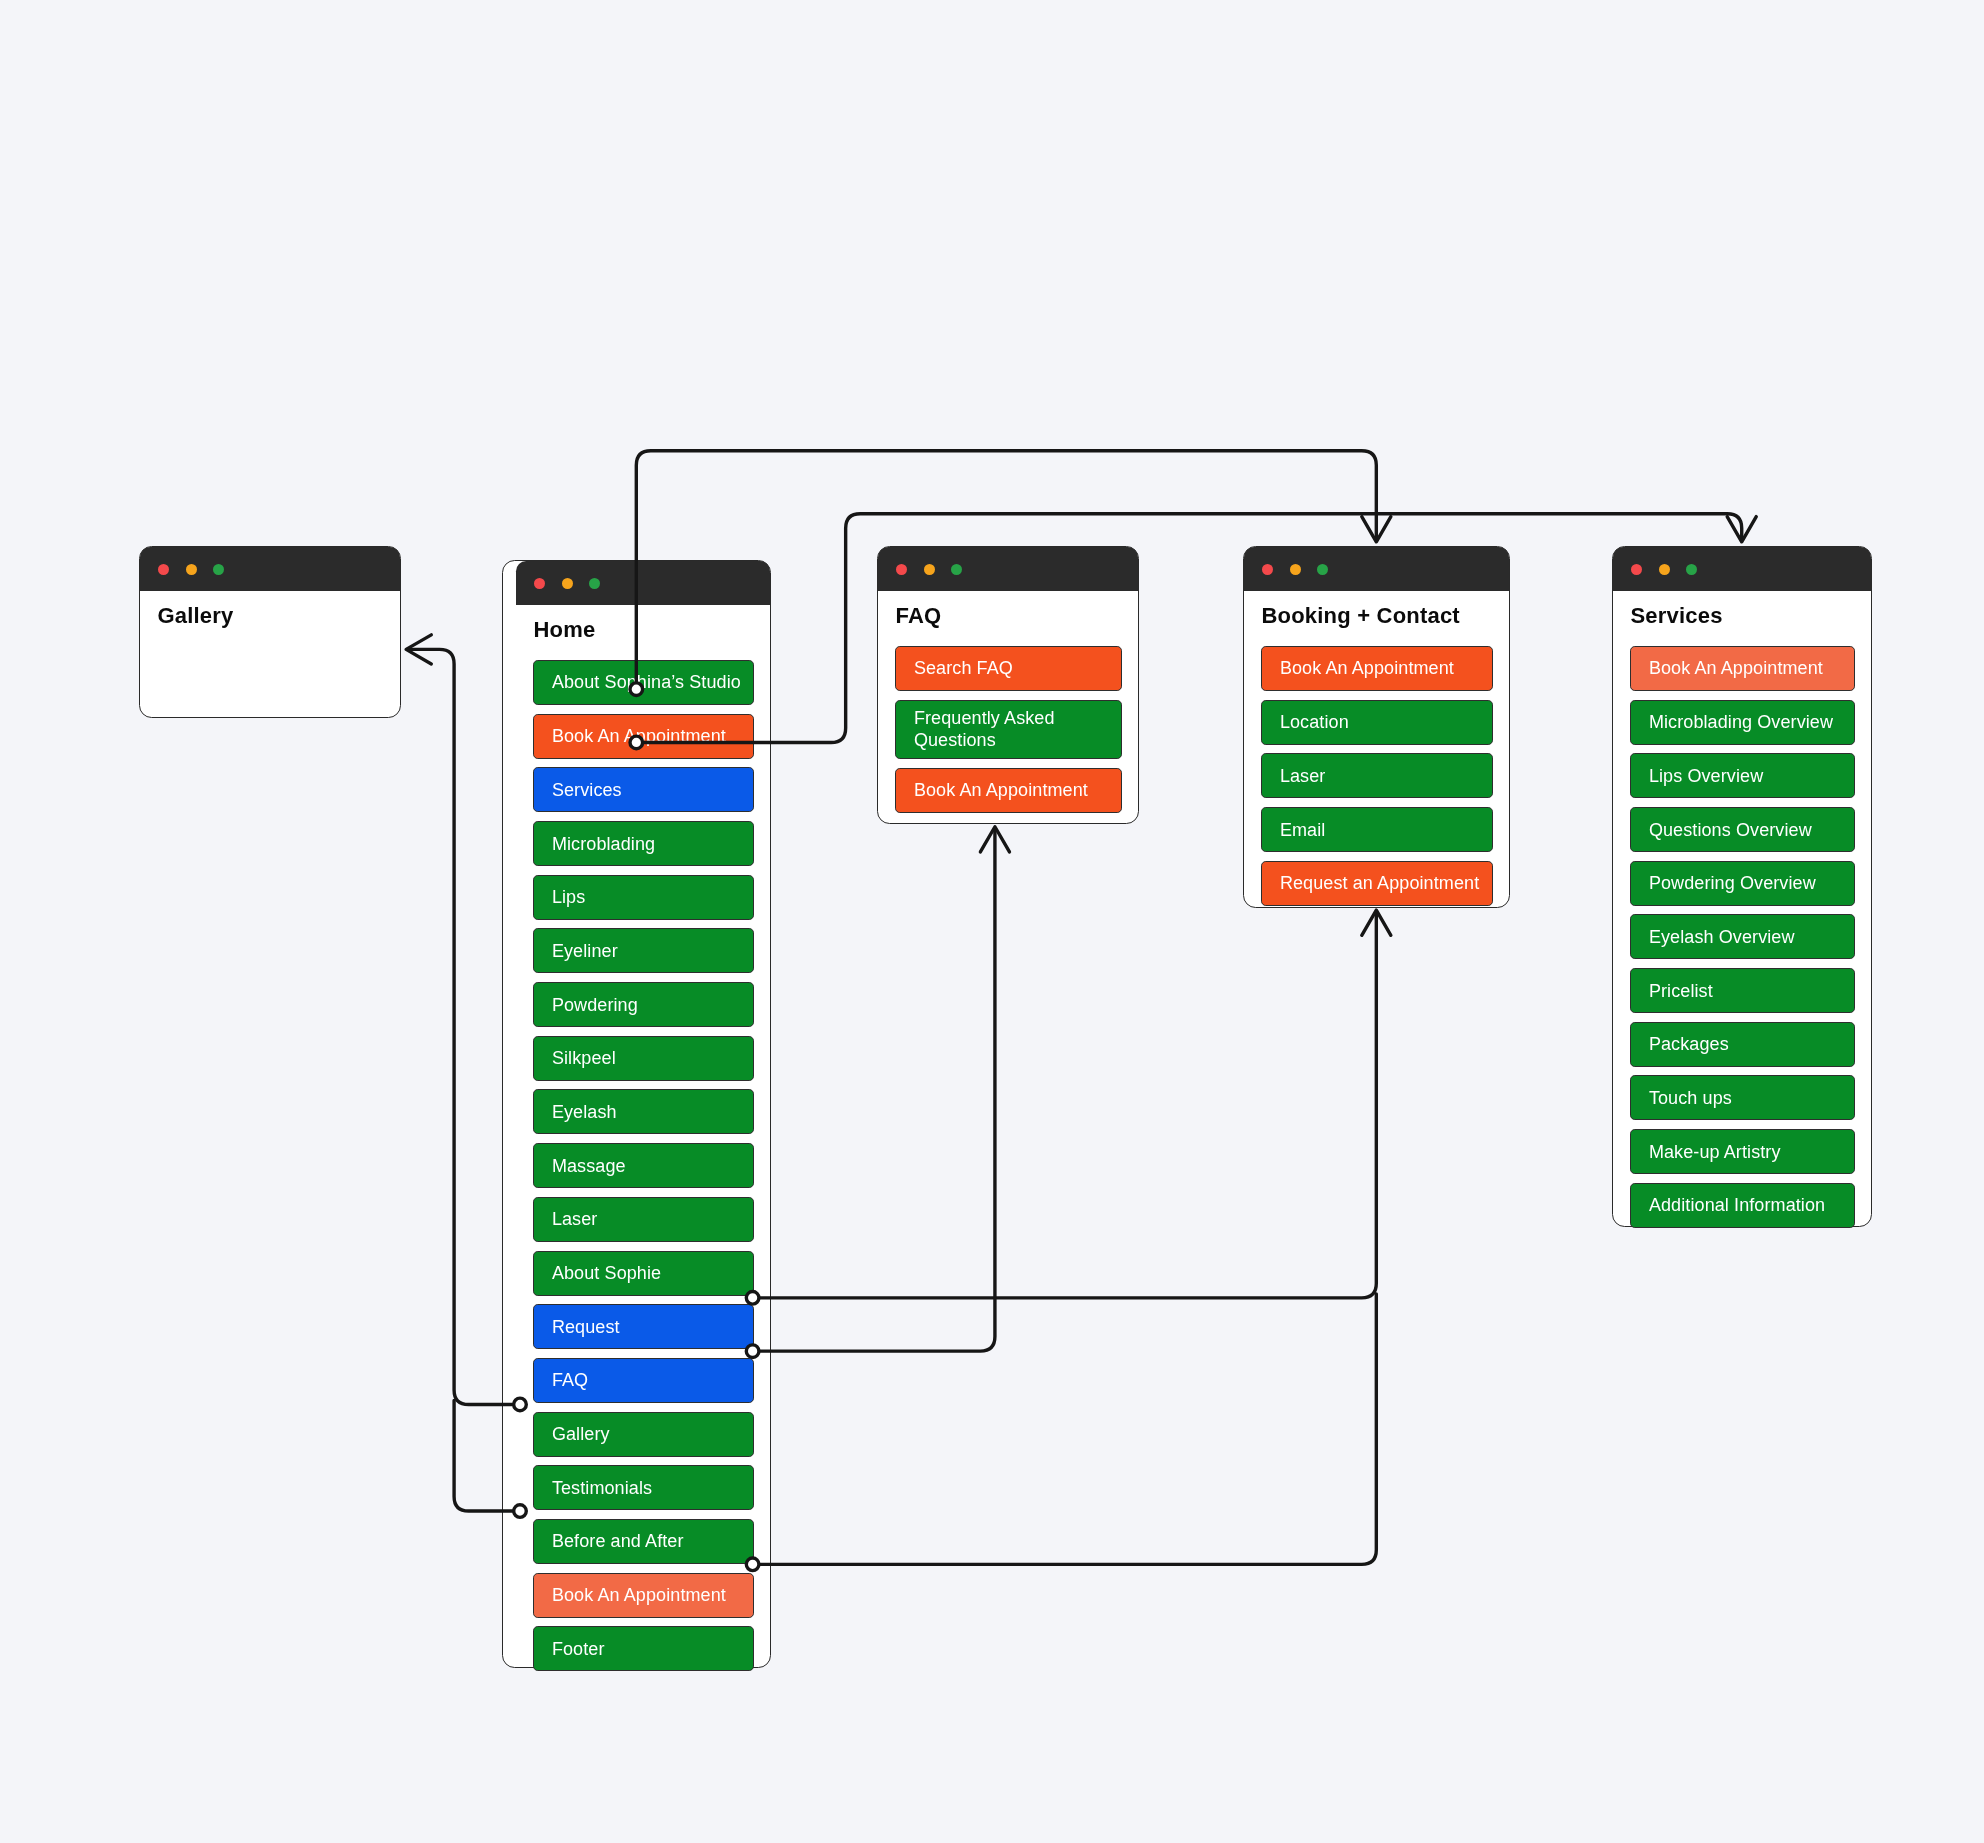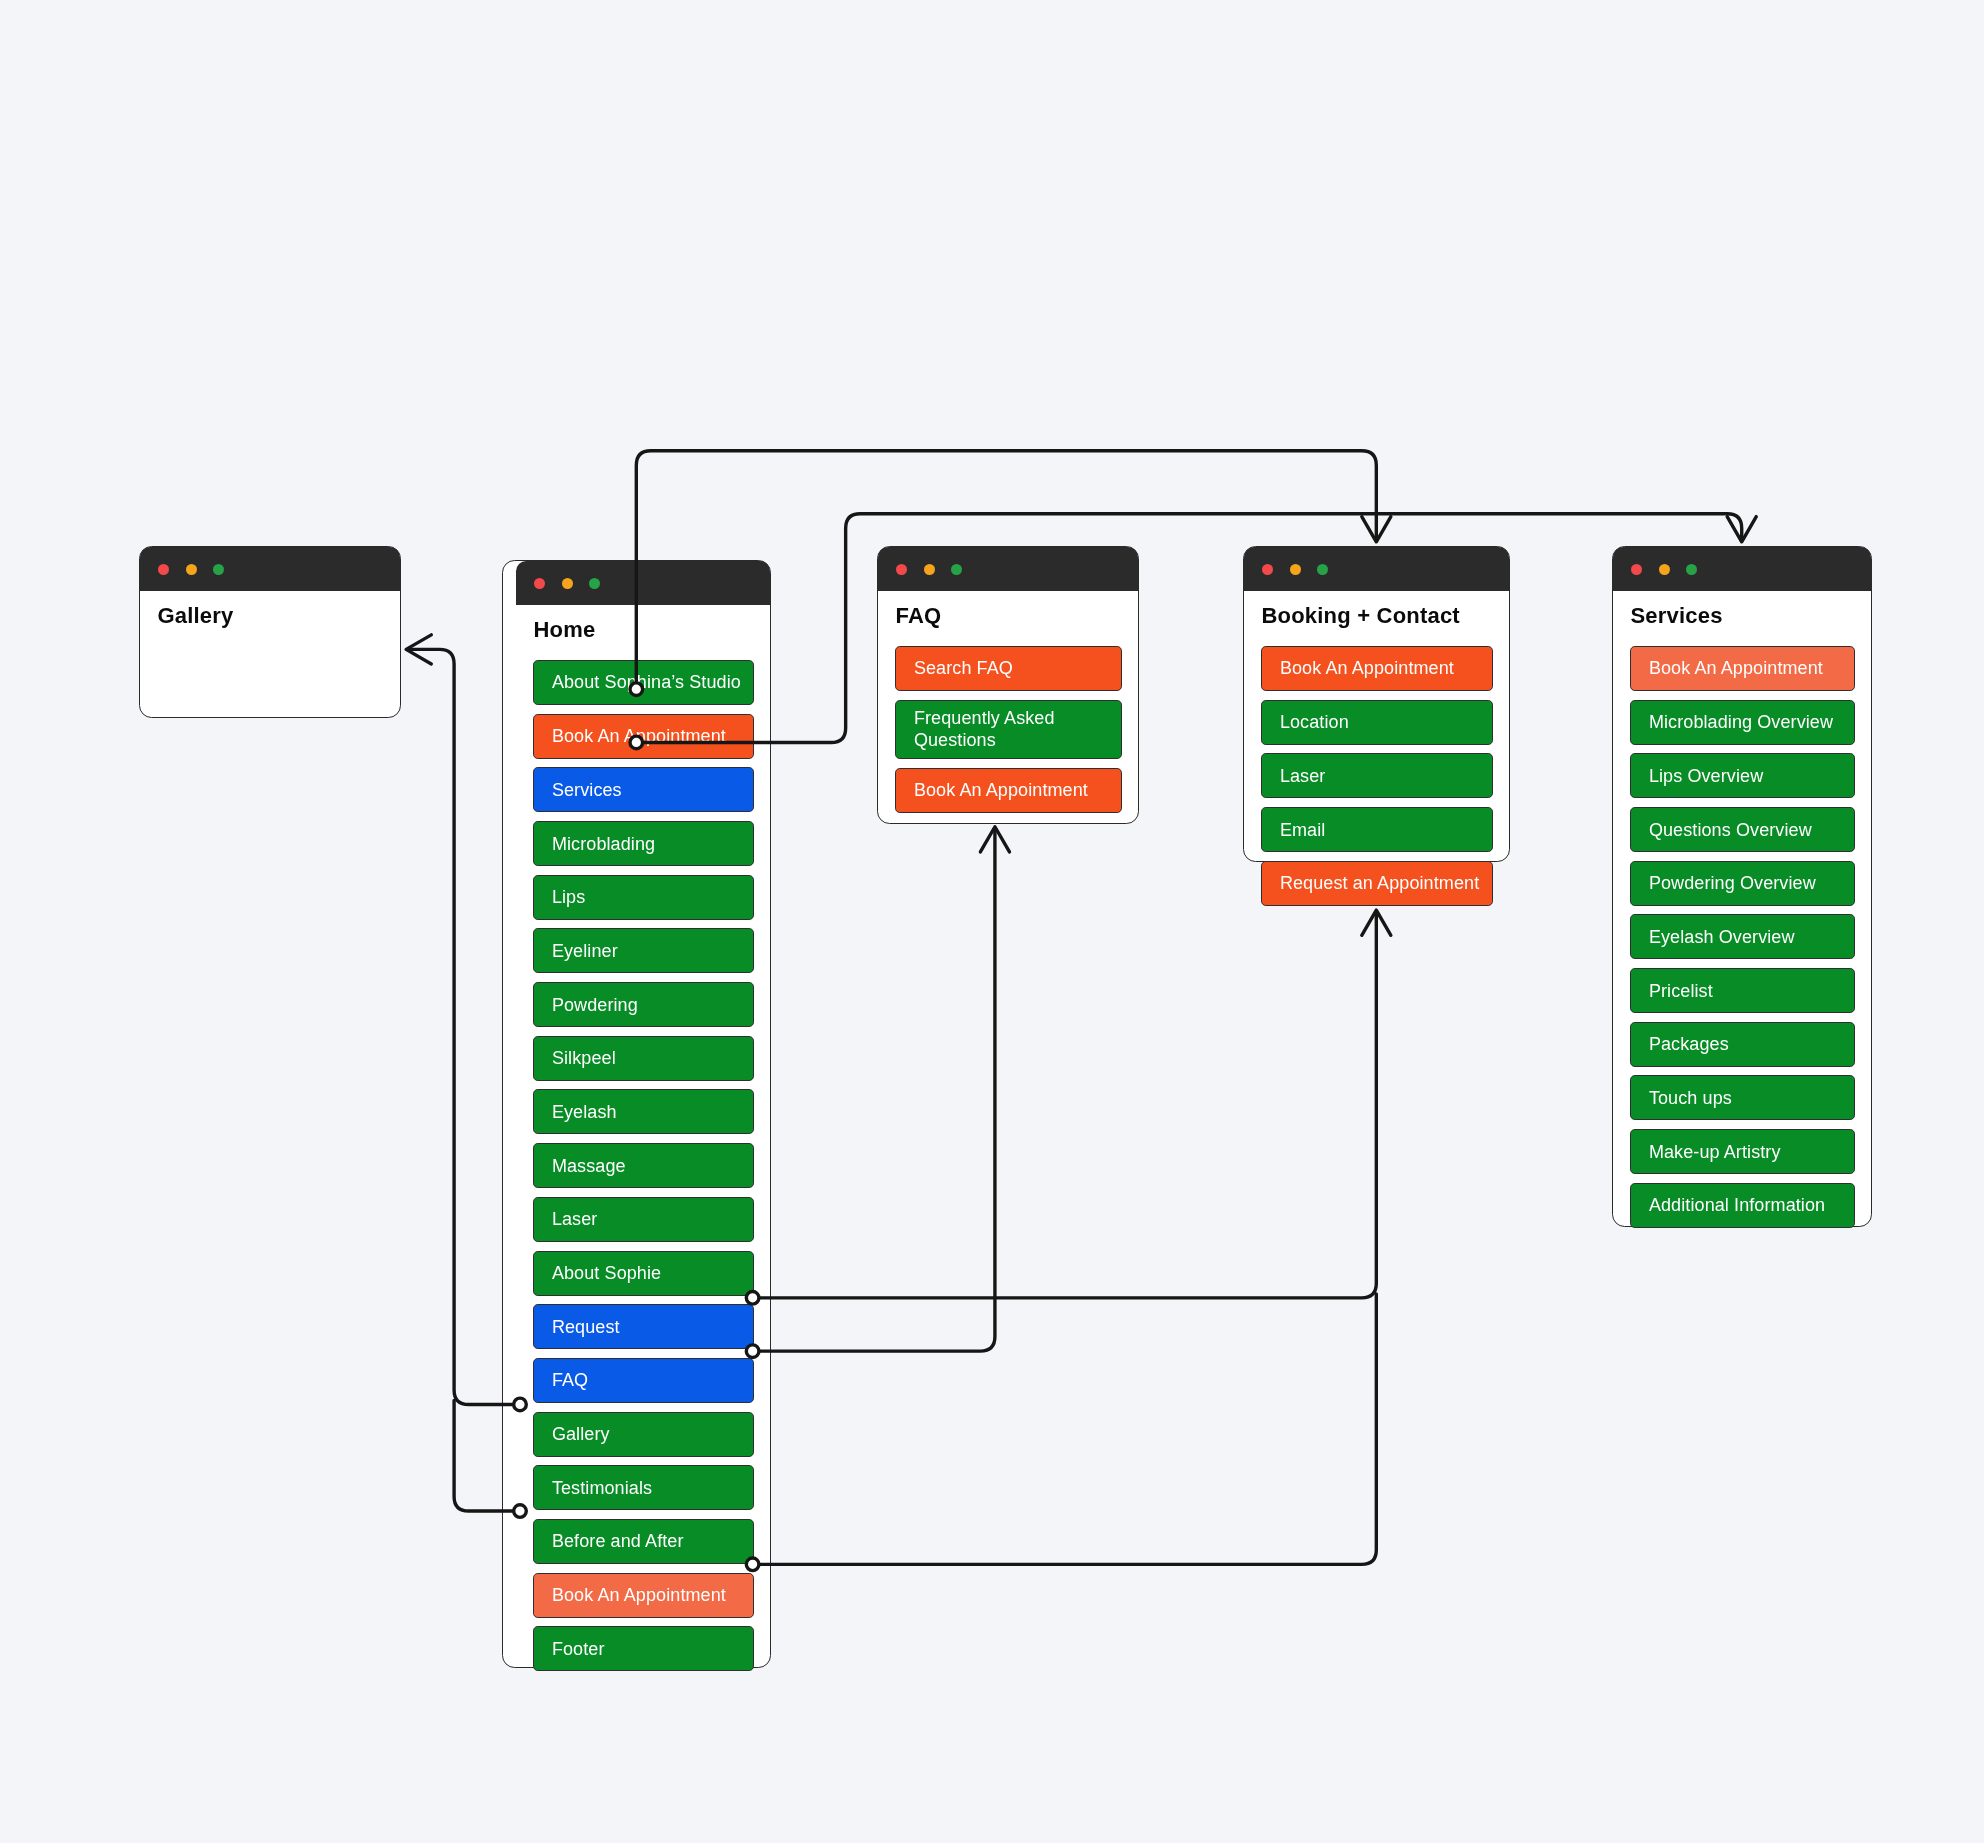--- a/index.html
+++ b/index.html
@@ -51,21 +51,21 @@
   }
   .type-cta{background:var(--c-cta,#F4511E);}
   .type-cta-light{background:var(--c-cta-light,#F26A46);}
   .type-section{background:var(--c-section,#078C26);}
   .type-page{background:var(--c-page,#0A5AE8);}
   
   .win-legend  {left:139px; top:204px;  width:262px; height:255px;}
   .win-gallery {left:139px; top:546px; width:262px; height:233px;}
   .win-home    {left:502px;top:560px; width:269px; height:1108px;padding-left:13px;}
   .win-faq     {left:877px;top:546px; width:262px; height:278px;}
-  .win-booking {left:1243px;top:546px; width:267px; height:316px;}
+  .win-booking {left:1243px;top:546px; width:267px; height:362px;}
   .win-services{left:1612px;top:546px; width:260px; height:681px;}
   .win-gallery{height:auto;min-height:172px;}
   
   svg.wires{position:absolute;left:0;top:0;pointer-events:none;}
   .wire{fill:none;stroke:#161616;stroke-width:7;stroke-linecap:round;stroke-linejoin:round;}
   .node{fill:#fff;stroke:#161616;stroke-width:7;}
 </style>
 </head>
 <body style="--c-canvas-bg: #F4F5F9; --c-window-header: #2B2B2B; --c-cta: #F4511E; --c-cta-light: #F26A46; --c-section: #078C26; --c-page: #0A5AE8; --c-dot-close: #F4494B; --c-dot-min: #F6A41C; --c-dot-max: #27A347;">
 

